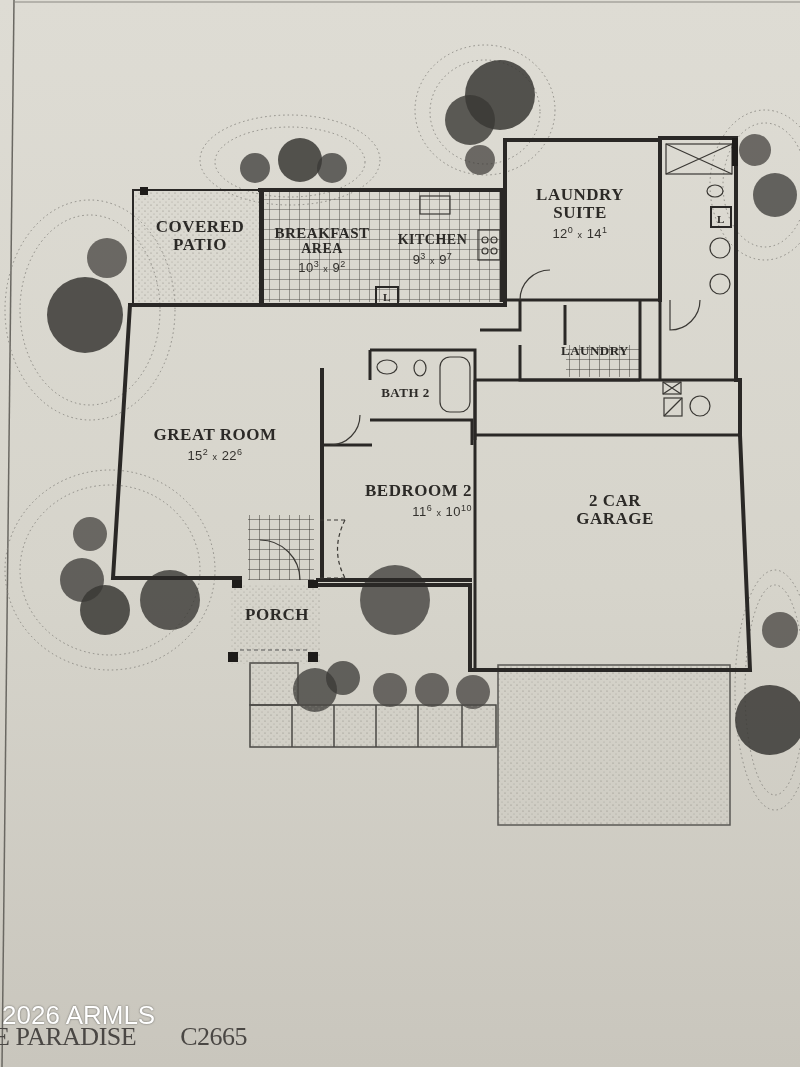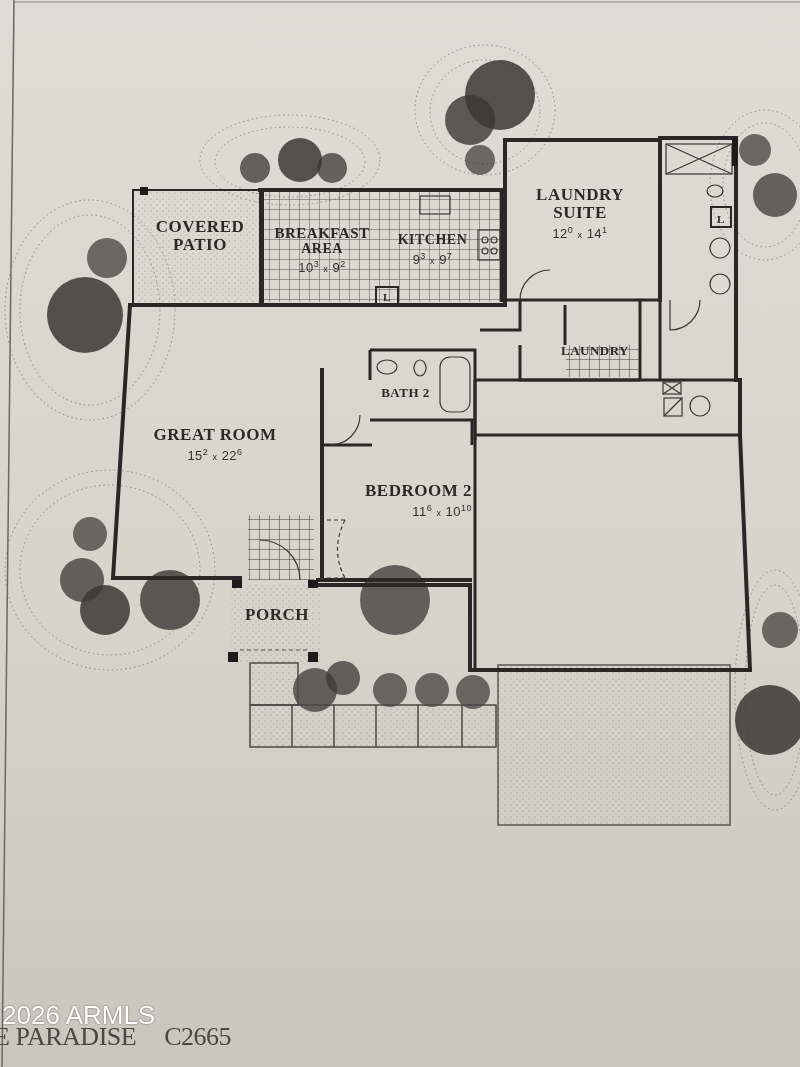--- a/index.html
+++ b/index.html
@@ -29,21 +29,21 @@
     font-weight: normal; font-size: 13px; margin-top: 4px; color: #33312d;
   }
   .room-label sup { font-size: 9px; vertical-align: 5px; }
   .small .name { font-size: 14px; }
   .footer-title {
     position: absolute; left: 0; top: 1022px;
     font-family: "Liberation Serif", serif;
     font-size: 26px; color: #4a4744; letter-spacing: -0.5px;
   }
   .footer-title .plan-name { margin-left: -6px; font-variant: small-caps; }
-  .footer-title .plan-code { margin-left: 28px; }
+  .footer-title .plan-code { margin-left: 44px; }
   .watermark {
     position: absolute; left: 2px; top: 1000px;
     font-family: "Liberation Sans", sans-serif;
     font-size: 26px; color: #ffffff;
     text-shadow: 0 0 2px rgba(0,0,0,0.55);
   }
 </style>
 </head>
 <body>
 
@@ -262,20 +262,24 @@
 
   <div class="room-label" style="left:322px; top:482px; width:150px;text-align:right;">
     <span class="name">BEDROOM 2</span>
     <span class="dim">
       <span>11</span><sup>6</sup>
       <span style="font-size:9px">x</span>
       <span>10</span><sup>10</sup>
     </span>
   </div>
 
+  <div class="room-label" style="left:540px; top:492px; width:150px;">
+    <span class="name">2 CAR</span>
+    <span class="name">GARAGE</span>
+  </div>
 
   <div class="room-label" style="left:232px; top:606px; width:90px;">
     <span class="name">PORCH</span>
   </div>
 
   <div class="footer-title">
     <span class="plan-name">E PARADISE</span><span class="plan-code">C2665</span>
   </div>
 
   <div class="watermark">2026 ARMLS</div>

